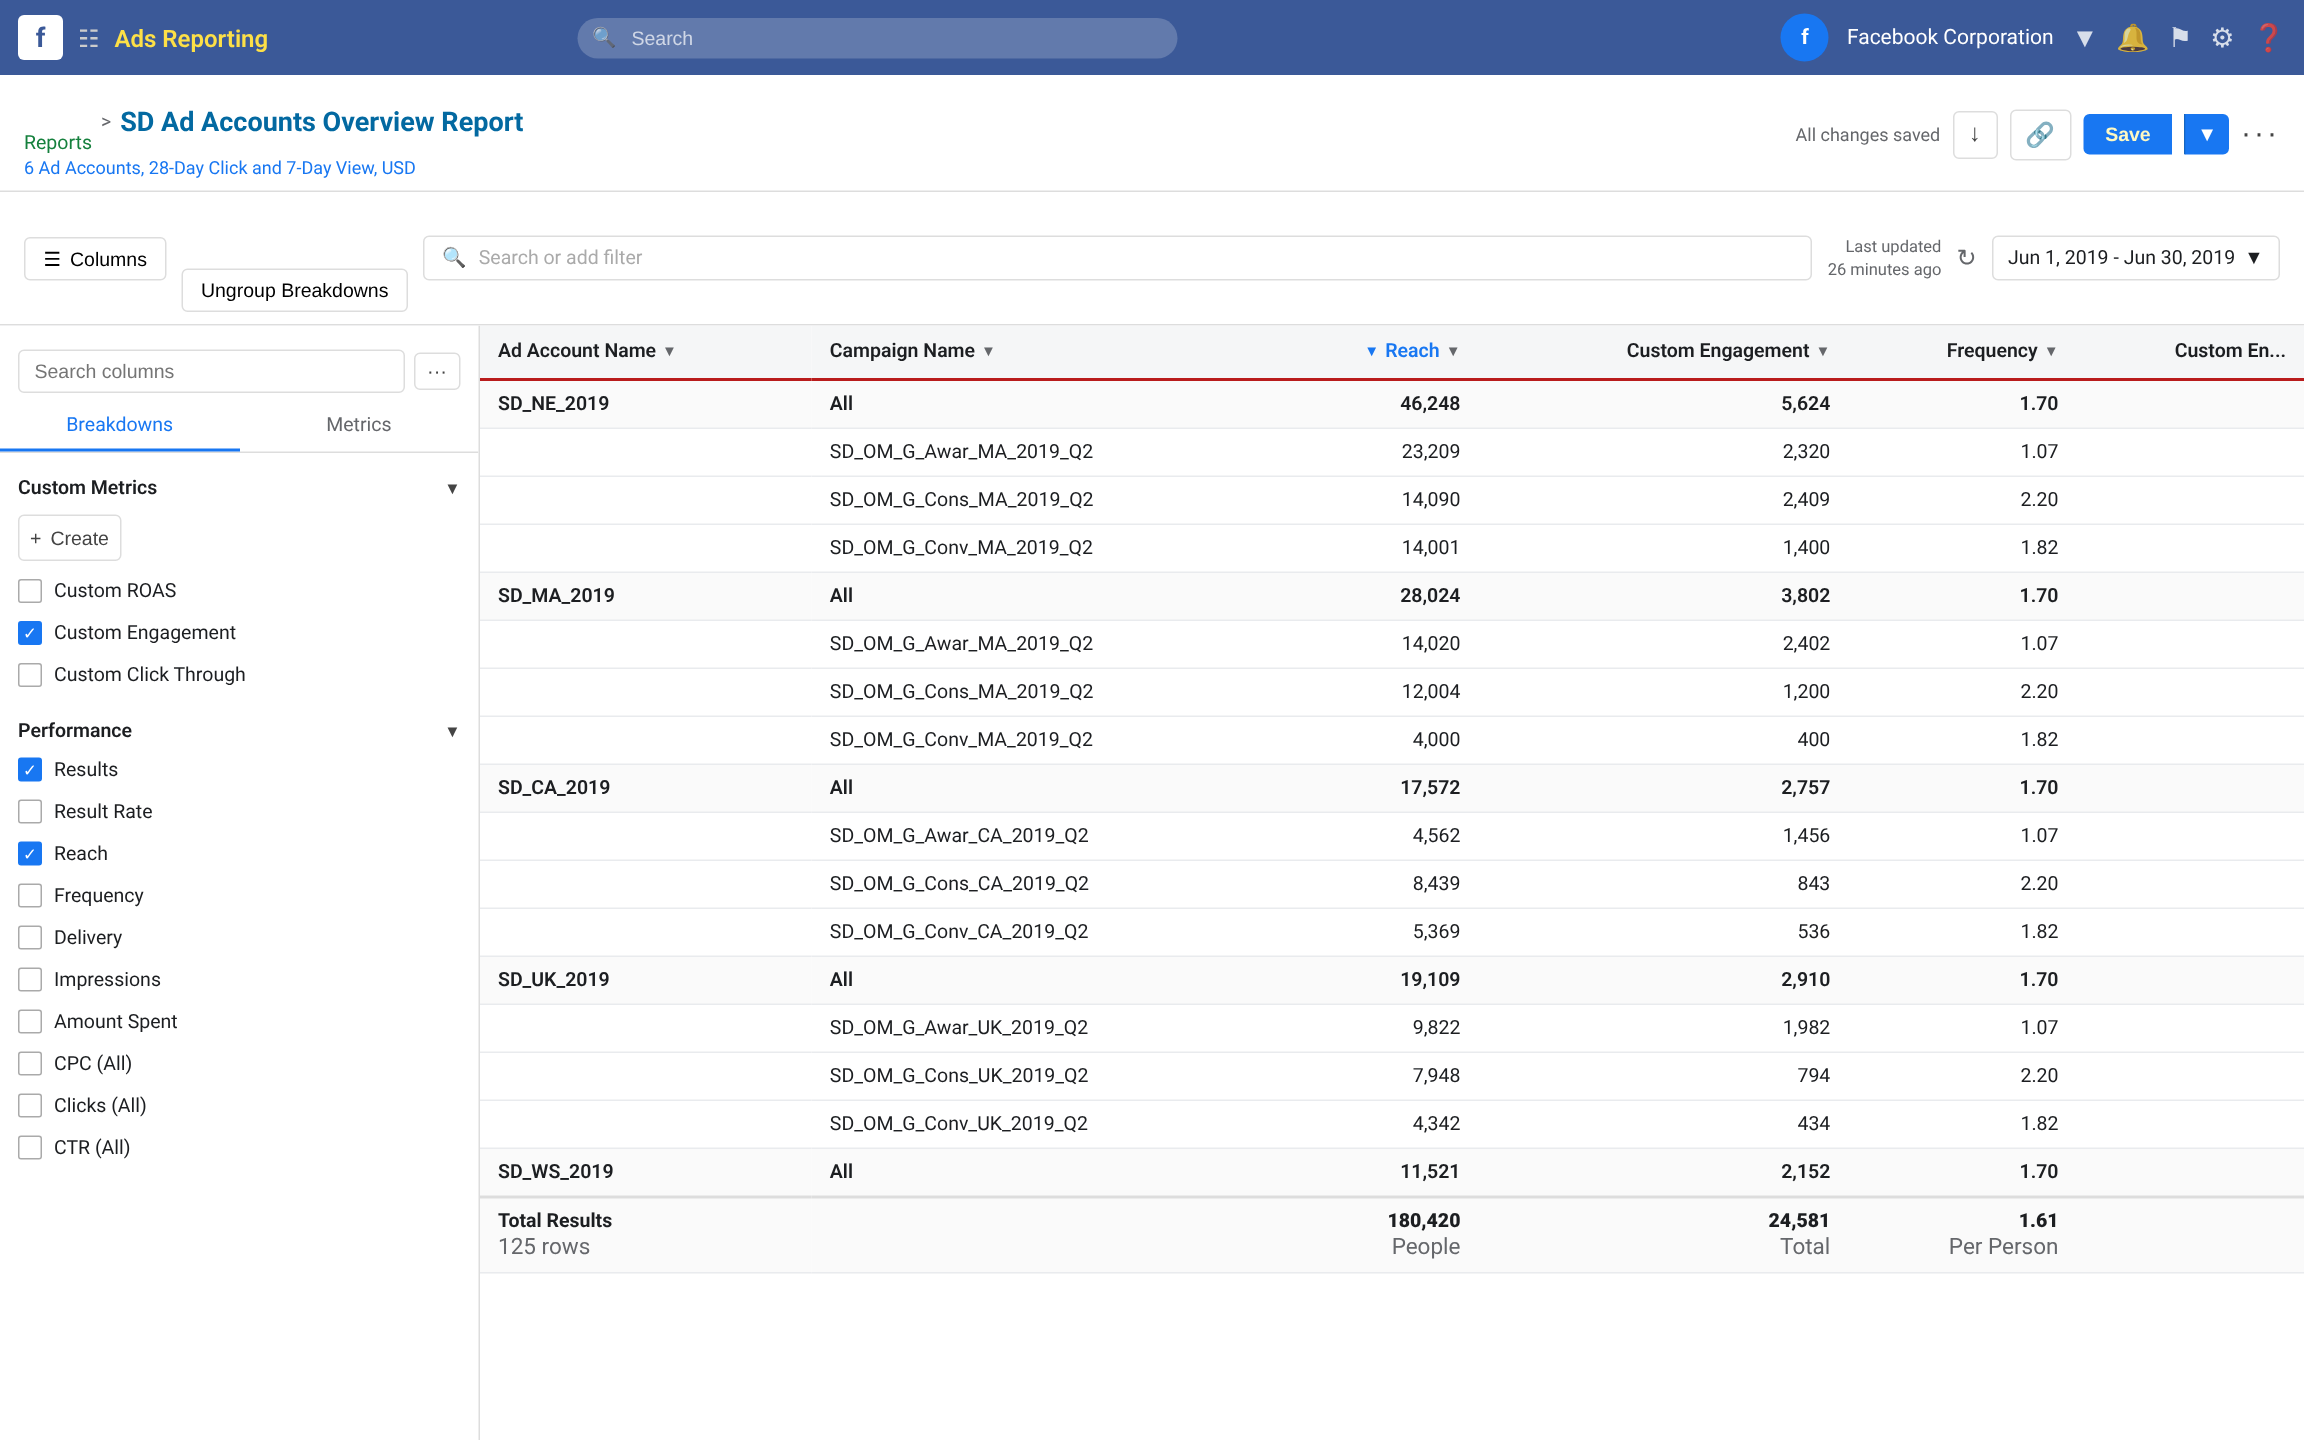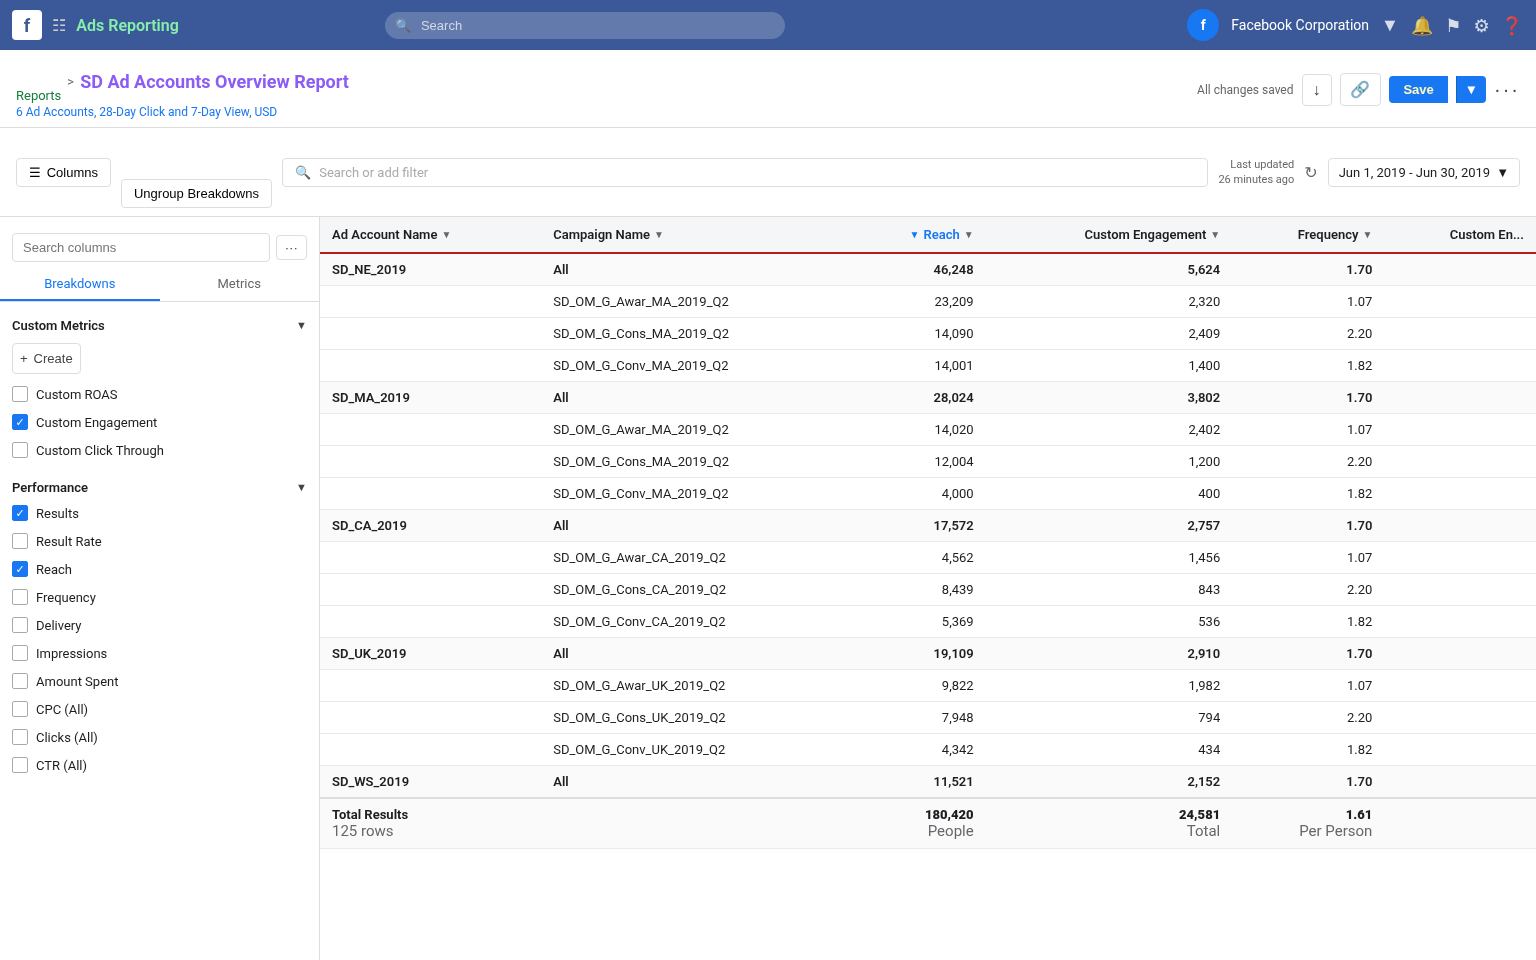--- a/index.html
+++ b/index.html
@@ -9,21 +9,21 @@
     .top-nav {
       background: #3b5998;
       height: 50px;
       display: flex;
       align-items: center;
       padding: 0 12px;
       gap: 10px;
     }
     .fb-logo { width: 30px; height: 30px; background: white; border-radius: 4px; display: flex; align-items: center; justify-content: center; font-weight: bold; color: #3b5998; font-size: 18px; flex-shrink: 0; }
     .nav-grid-icon { color: #ccc; font-size: 16px; cursor: pointer; flex-shrink: 0; }
-    .nav-title { color: #86efac; font-size: 16px; font-weight: 600; flex-shrink: 0; }
+    .nav-title { color: #fde047; font-size: 16px; font-weight: 600; flex-shrink: 0; }
     .nav-search {
       flex: 1;
       max-width: 400px;
       margin: 0 auto;
       position: relative;
     }
     .nav-search input {
       width: 100%;
       padding: 6px 12px 6px 36px;
       border-radius: 20px;
@@ -41,21 +41,21 @@
 
     
     .sub-header {
       background: white;
       padding: 10px 16px 8px;
       border-bottom: 1px solid #ddd;
     }
     .breadcrumb { display: flex; align-items: center; gap: 6px; font-size: 13px; color: #65676b; margin-bottom: 2px; }
     .breadcrumb-link { color: #15803d; cursor: pointer; margin-top: 28px; }
     .breadcrumb-sep { color: #65676b; }
-    .page-title { font-size: 18px; font-weight: 700; color: #8b5cf6; display: inline; }
+    .page-title { font-size: 18px; font-weight: 700; color: #0369a1; display: inline; }
     .page-subtitle { font-size: 12px; color: #1877f2; margin-top: 2px; }
     .header-actions { display: flex; align-items: center; gap: 8px; }
     .header-row { display: flex; align-items: center; justify-content: space-between; }
     .all-changes { font-size: 12px; color: #65676b; }
     .btn-save { background: #1877f2; color: #fef9c3; border: none; padding: 6px 14px; border-radius: 4px 0 0 4px; font-size: 13px; cursor: pointer; font-weight: 600; }
     .btn-save-dropdown { background: #1877f2; color: white; border: none; border-left: 1px solid #1565c0; padding: 6px 8px; border-radius: 0 4px 4px 0; cursor: pointer; }
     .btn-icon { background: white; border: 1px solid #ddd; padding: 6px 10px; border-radius: 4px; cursor: pointer; color: #444; font-size: 16px; }
     .btn-more { background: none; border: none; font-size: 20px; cursor: pointer; color: #444; letter-spacing: 2px; }
 
     

